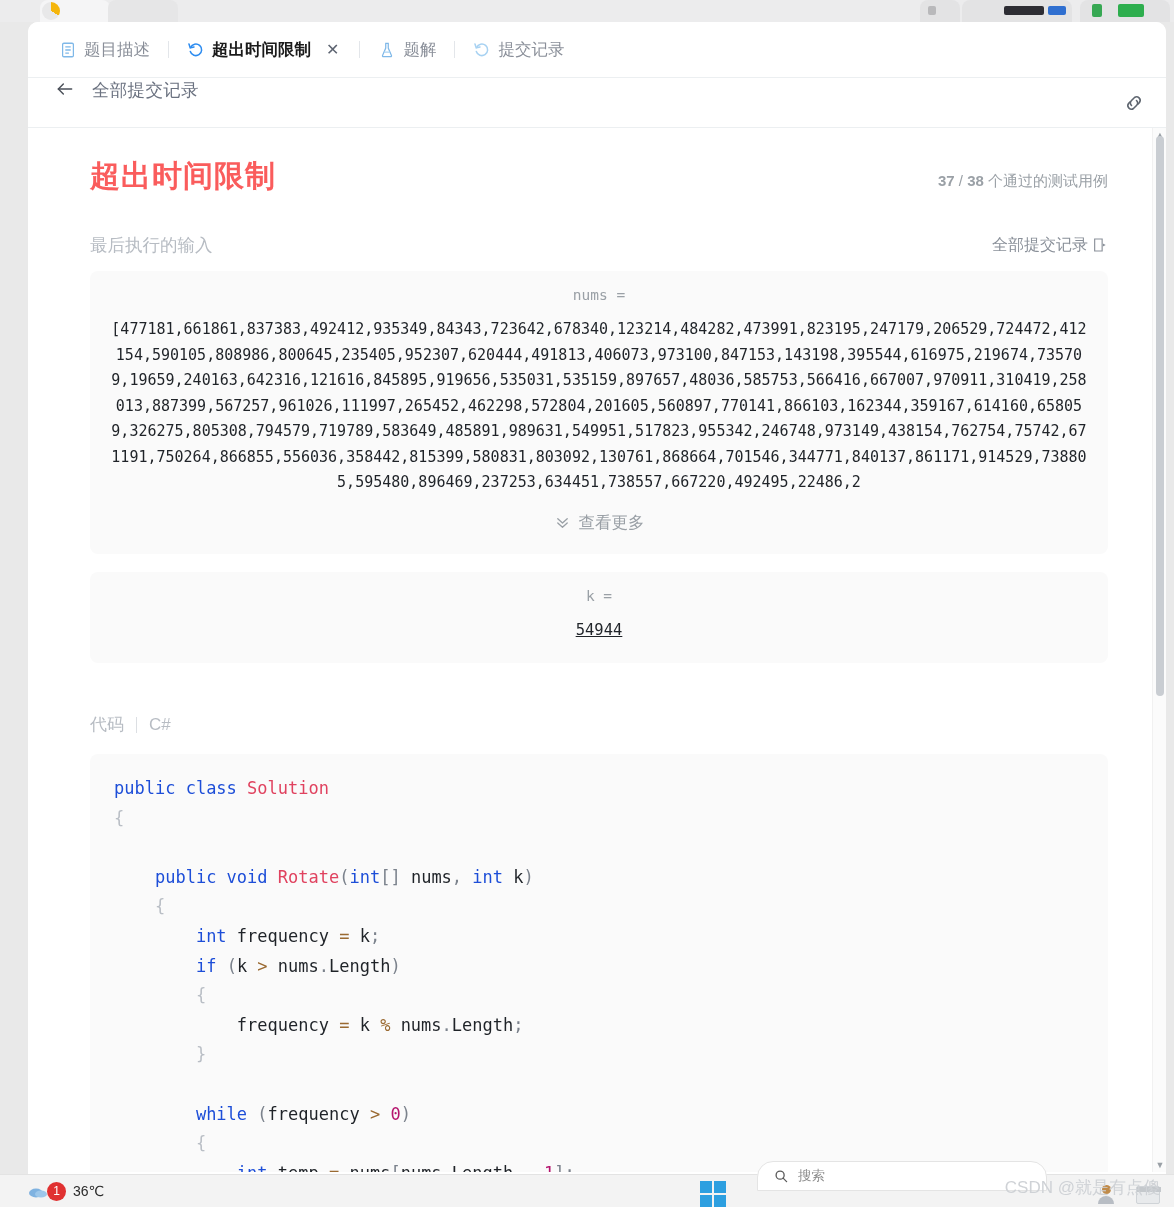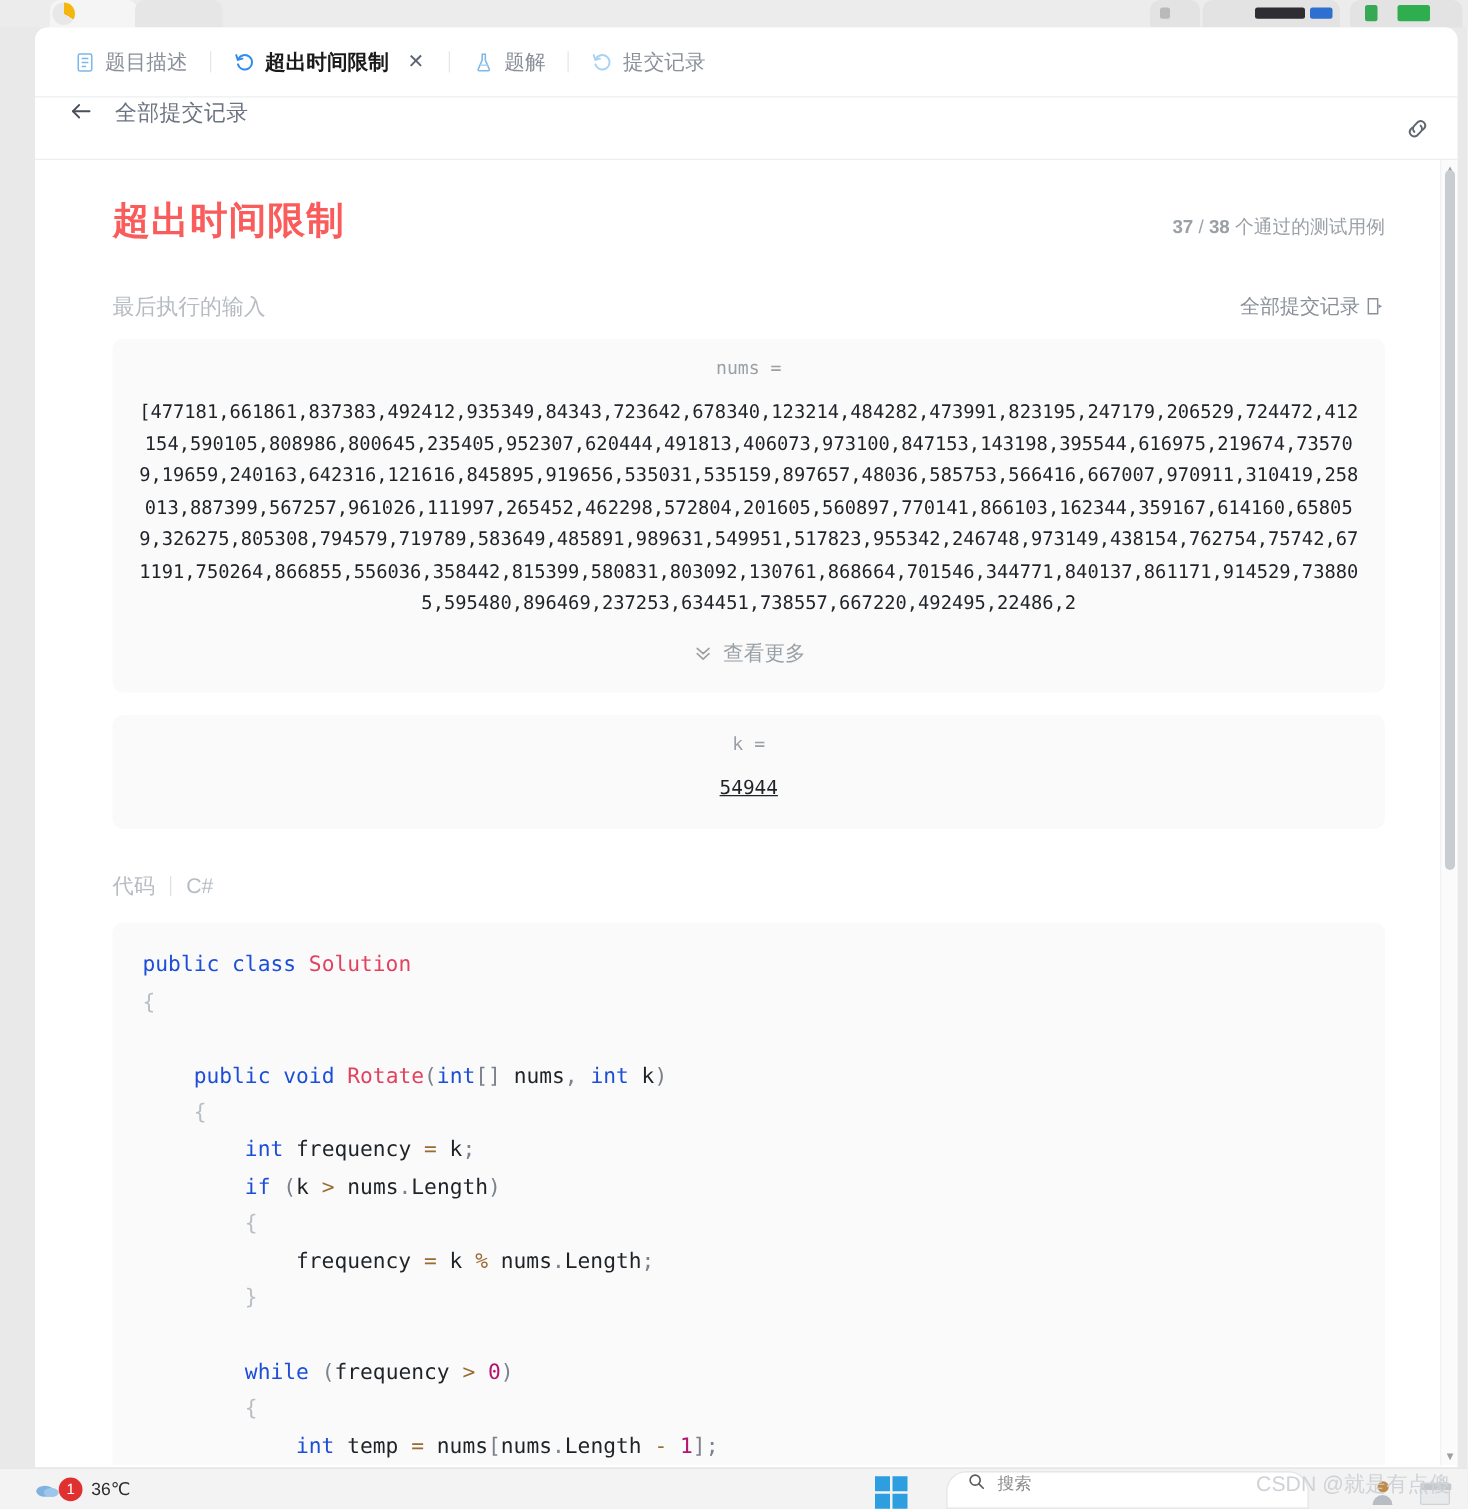--- a/index.html
+++ b/index.html
@@ -141,21 +141,21 @@
     gap: 8px; margin-top: 16px; padding-bottom: 10px;
     font-size: 16.5px; color: #9aa0a6; cursor: pointer;
   }
   .see-more .chev { display:flex; }
   .see-more svg { width: 17px; height: 17px; display:block; }
 
   .panel.k-panel { padding-bottom: 20px; margin-top: 18px; }
   .panel.k-panel .panel-value { font-size: 15.5px; text-decoration: underline; }
 
   .code-head {
-    margin-top: 34px; display: flex; align-items: center; gap: 12px;
+    margin-top: 50px; display: flex; align-items: center; gap: 12px;
     font-size: 17px; color: #b7bcc3;
   }
   .code-head .bar { width: 1px; height: 16px; background: #dcdfe3; }
 
   .code-block {
     margin-top: 18px;
     background: #fafafa;
     border-radius: 8px;
     padding: 20px 24px 4px 24px;
     font-family: "DejaVu Sans Mono", "Liberation Mono", monospace;
@@ -206,23 +206,23 @@
     display: flex; align-items: center; justify-content: center;
     margin-left: -10px; position: relative; z-index: 2;
   }
   .win-logo {
     position: absolute; left: 700px; bottom: 0; width: 26px; height: 26px;
     display: grid; grid-template-columns: 1fr 1fr; grid-template-rows: 1fr 1fr;
     gap: 2px;
   }
   .win-logo i { background: #2d9fe0; display: block; }
   .search-pill {
-    position: absolute; left: 757px; bottom: 0px; width: 290px; height: 30px;
+    position: absolute; left: 757px; bottom: 16px; width: 290px; height: 30px;
     background: #fff; border-radius: 16px 16px 0 0; border: 1px solid #e4e4e4;
-    display: flex; align-items: flex-start; padding-left: 16px; gap: 10px;
+    display: flex; align-items: center; padding-left: 16px; gap: 10px;
     font-size: 13.5px; color: #8d8d8d;
   }
   .search-pill .mag { width: 14px; height: 14px; color:#5a5a5a; }
   .search-pill .mag svg { width: 14px; height:14px; display:block;}
   .tb-person {
     position: absolute; left: 1098px; bottom: 2px; width: 16px; height: 20px;
   }
   .tb-person .head { width: 9px; height: 9px; border-radius: 50%; background: #c08b4a; margin: 0 auto; }
   .tb-person .body { width: 16px; height: 8px; border-radius: 8px 8px 0 0; background: #b8bdc4; margin-top: 2px; }
   .tb-win2 {

